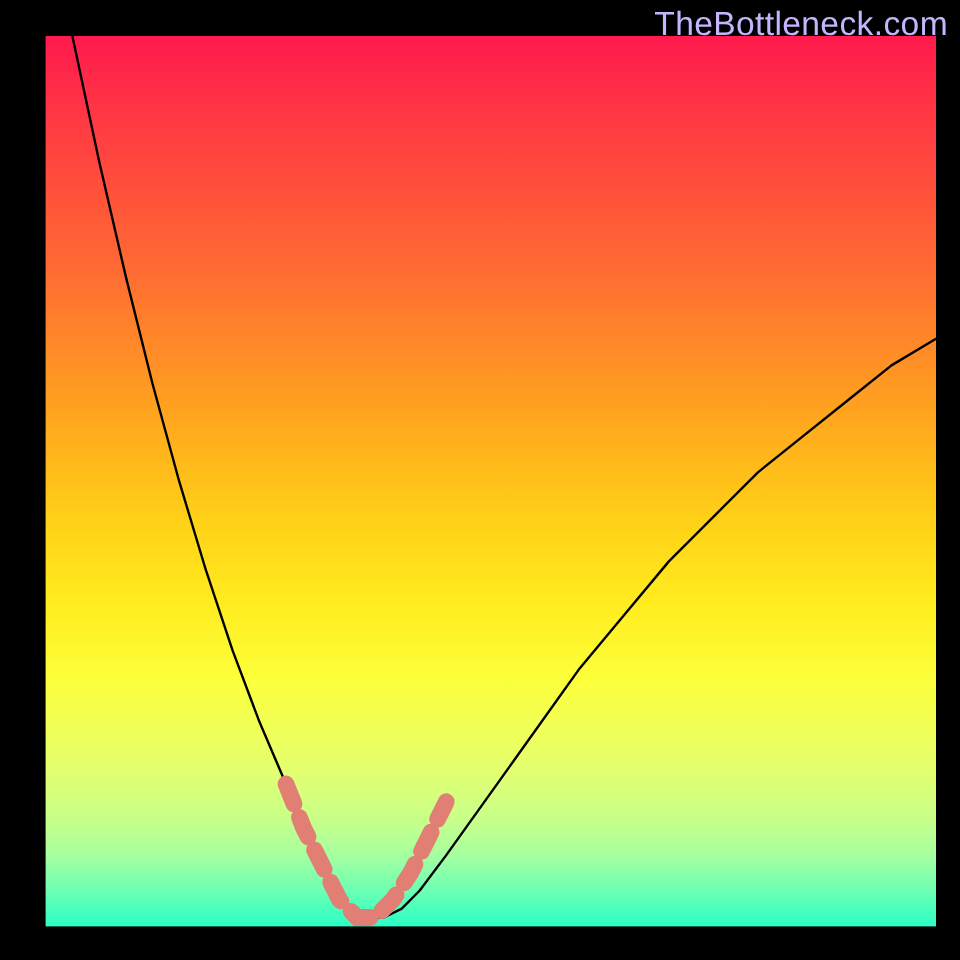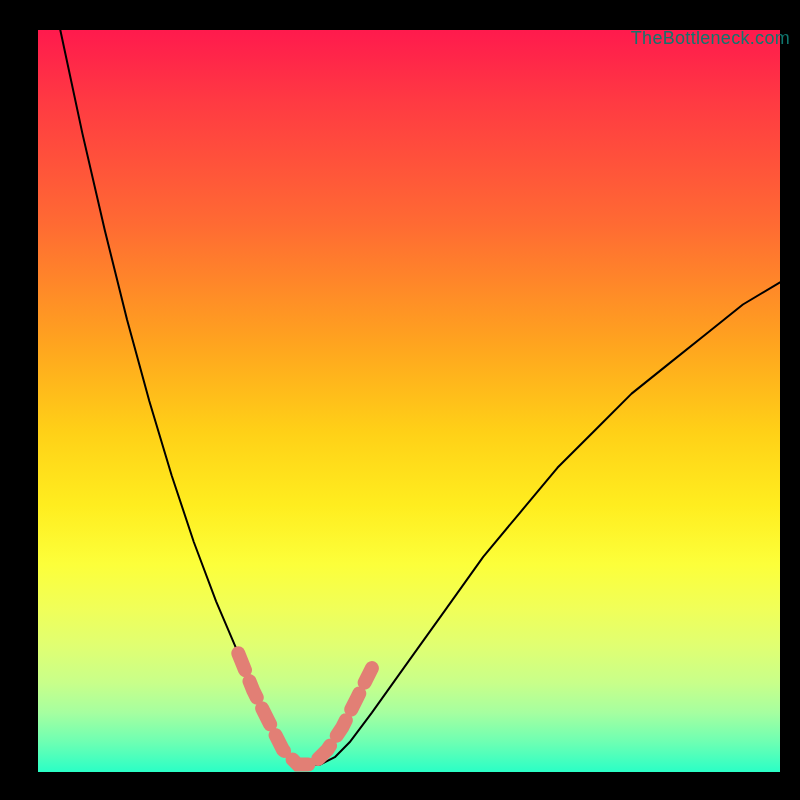--- a/index.html
+++ b/index.html
@@ -14,27 +14,26 @@
   .frame {
     position: relative;
     width: 800px;
     height: 800px;
     background: #000000;
   }
   .watermark {
     position: absolute;
     top: 4px;
     right: 10px;
-    color: #0f766e;
-    font-size: 18px;
+    color: #c4b5fd;
+    font-size: 28px;
     font-weight: 500;
     letter-spacing: 0.3px;
     z-index: 10;
     user-select: none;
-    margin-top: 24px;
   }
   .plot-area {
     position: absolute;
     left: 38px;
     top: 30px;
     width: 742px;
     height: 742px;
     background: linear-gradient(
       to bottom,
       #ff1a4d 0%,

